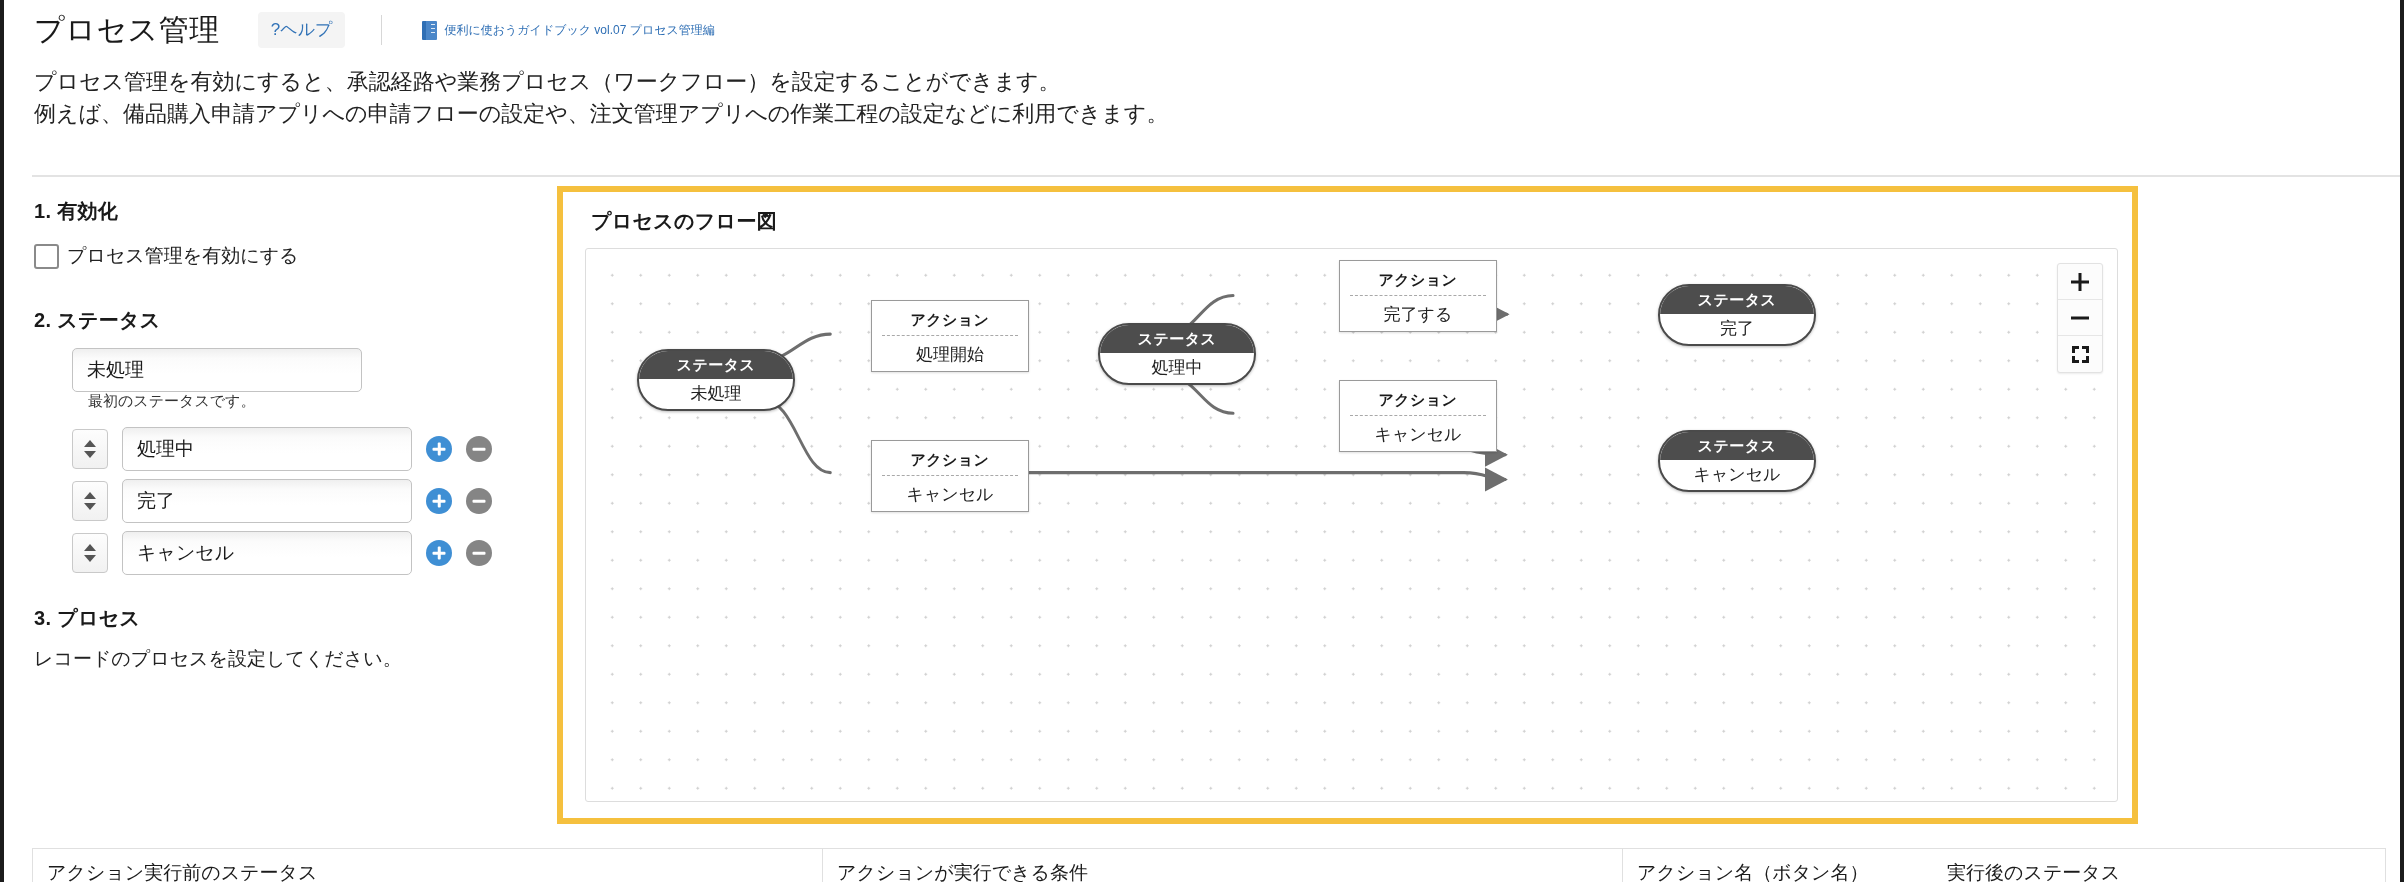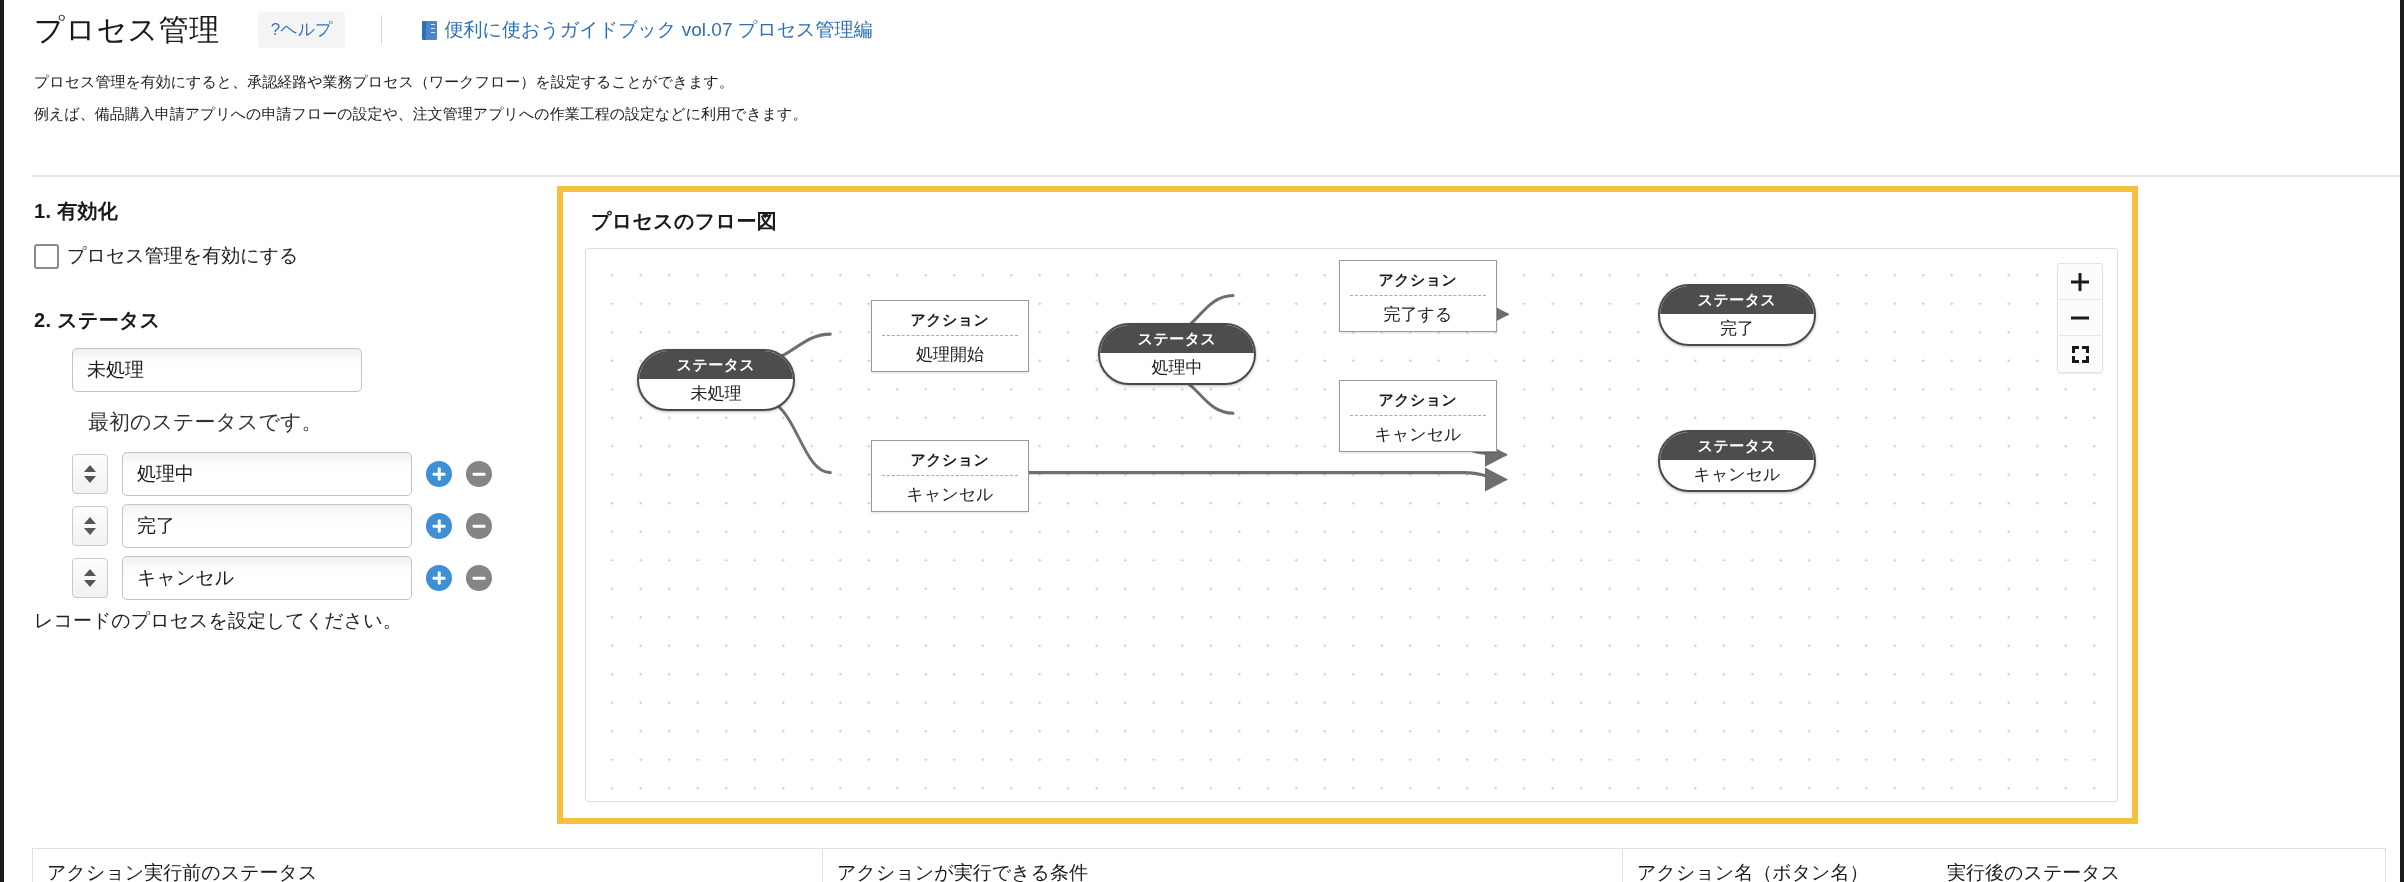--- a/index.html
+++ b/index.html
@@ -31,38 +31,38 @@
     margin-left: 22px;
     background: #f4f4f4; color: #3273b7;
     font-size: 17px; padding: 6px 13px 7px; border-radius: 4px;
     white-space: nowrap; cursor: pointer;
   }
   #header-sep {
     margin-left: 20px; width: 1px; height: 30px; background: #d7d7d7;
   }
   #guide-link {
     margin-left: 24px; display: flex; align-items: center; gap: 7px;
-    color: #2f6fb5; font-size: 19px; text-decoration: none; cursor: pointer;
+    color: #2f6fb5; font-size: 12px; text-decoration: none; cursor: pointer;
     white-space: nowrap;
   }
   .book-icon { display: inline-block; width: 15px; height: 19px; position: relative; }
   .book-icon i {
     position: absolute; inset: 0;
     background: #4a86c8; border-radius: 1px;
     border-left: 4px solid #2f6fb5;
   }
   .book-icon i::after{
     content:""; position:absolute; left:5px; right:2px; top:3px; height:1.5px;
     background:#dce8f4; box-shadow:0 4px 0 #dce8f4, 0 8px 0 #dce8f4;
   }
 
   
   #desc {
     position: absolute; left: 30px; top: 66px;
-    font-size: 15px; color: #222; line-height: 32px;
+    font-size: 22px; color: #222; line-height: 32px;
   }
   #divider {
     position: absolute; left: 28px; right: 0px; top: 175px;
     height: 2px; background: #e3e3e3;
   }
 
   
   #left-col { position: absolute; left: 30px; top: 198px; width: 520px; }
   .section-head {
     font-size: 20px; font-weight: bold; color: #1a1a1a;
@@ -90,21 +90,21 @@
   .spinner .up { border-bottom: 7px solid #555; }
   .spinner .dn { border-top: 7px solid #555; }
 
   .status-input {
     width: 290px; height: 44px; border: 1px solid #c3c3c3; border-radius: 5px;
     background: linear-gradient(#efefef 0%, #fbfbfb 22%, #ffffff 60%);
     font-size: 19px; color: #1a1a1a; padding: 0 14px;
     font-family: inherit; outline: none;
   }
   .status-input.first { margin-left: 38px; }
-  .first-note { margin-left: 54px; font-size: 21px; color: #333; margin-top: 16px; margin-bottom: 16px; }
+  .first-note { margin-left: 54px; font-size: 15px; color: #333; margin-top: 0; margin-bottom: 16px; }
 
   .circ-btn {
     width: 26px; height: 26px; border-radius: 50%; flex: none;
     position: relative; cursor: pointer; border: none;
   }
   .circ-btn.add { background: #3f8fd4; }
   .circ-btn.del { background: #858585; }
   .circ-btn::before, .circ-btn::after {
     content: ""; position: absolute; background: #fff; border-radius: 1px;
     left: 50%; top: 50%; transform: translate(-50%, -50%);
@@ -266,20 +266,21 @@
           <span class="tri up"></span>
           <span class="tri dn"></span>
         </div>
         <input class="status-input" readonly="" value="キャンセル" style="">
         <button class="circ-btn add"></button>
         <button class="circ-btn del"></button>
       </div>
 
     </div>
 
+    <h3 class="section-head tight" style="margin-top:30px">3. プロセス</h3>
     <p class="section-note">レコードのプロセスを設定してください。</p>
   </div>
 
   <div id="proc-table">
     <div class="thead">
       <div class="th c1">アクション実行前のステータス</div>
       <div class="th c2">アクションが実行できる条件</div>
       <div class="th c3">アクション名（ボタン名）</div>
       <div class="th c4">実行後のステータス</div>
     </div>

